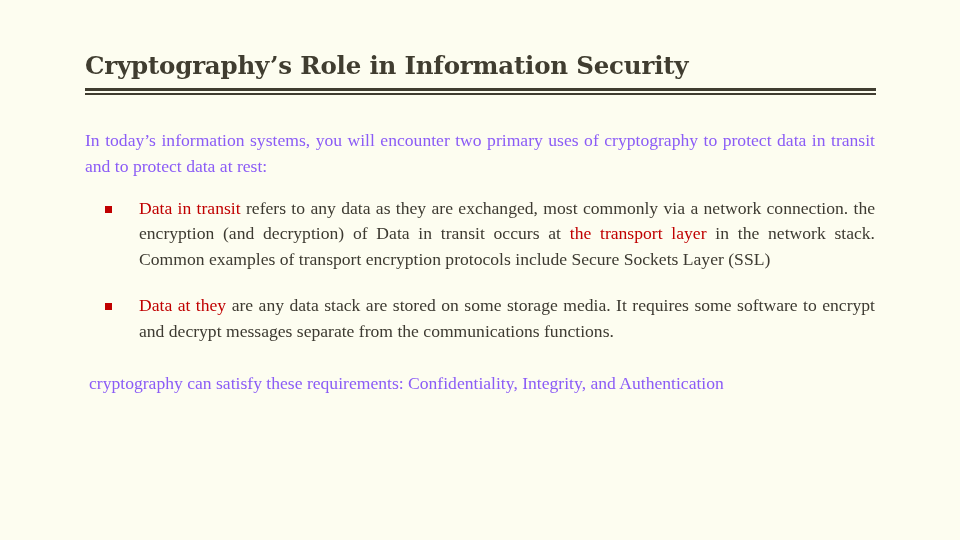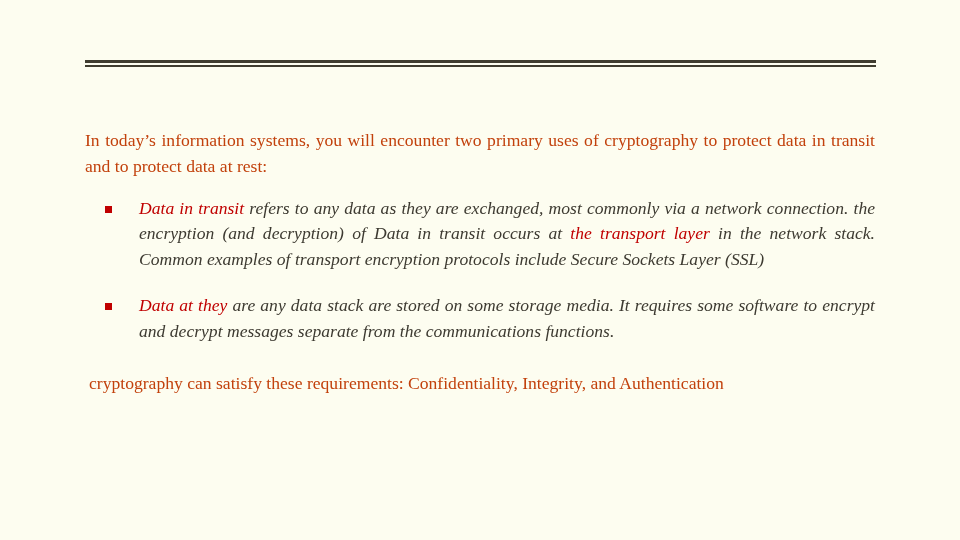--- a/index.html
+++ b/index.html
@@ -61,36 +61,35 @@
   .body-area {
     position: absolute;
     left: 85px;
     top: 128px;
     width: 790px;
   }
 
   .para {
     font-size: 17.6px;
     line-height: 25.8px;
-    color: #c2410c;
+    color: #8b5cf6;
     text-align: justify;
     text-justify: inter-word;
     margin: 0;
   }
 
   .intro-para {
     margin-bottom: 16px;
   }
 
   
   .bullet-list {
     margin: 0;
     padding: 0;
     list-style: none;
-    font-style: italic;
   }
   .bullet-item {
     position: relative;
     padding-left: 35px;
     margin-left: 19px;
     margin-bottom: 20px;
     font-size: 17.6px;
     line-height: 25.8px;
     color: #3d3a31;
     text-align: justify;
@@ -122,20 +121,21 @@
     -moz-text-align-last: left;
     text-align-last: left;
   }
 </style>
 </head>
 <body>
 
 <div class="slide">
 
   <div class="title-block">
+    <h1 class="slide-title">Cryptography’s Role in Information Security</h1>
     <div class="title-rule">
       <div class="bar-thick"></div>
       <div class="bar-gap"></div>
       <div class="bar-thin"></div>
     </div>
   </div>
 
   <div class="body-area">
 
     <p class="para intro-para">In today’s information systems, you will encounter two primary uses of cryptography to protect data in transit and to protect data at rest:</p>

